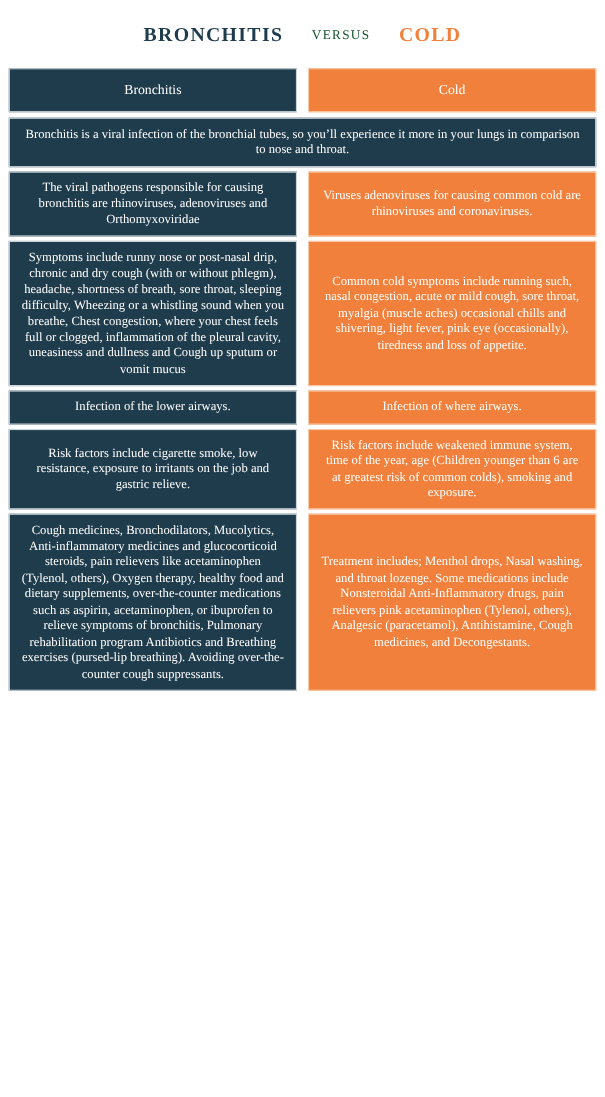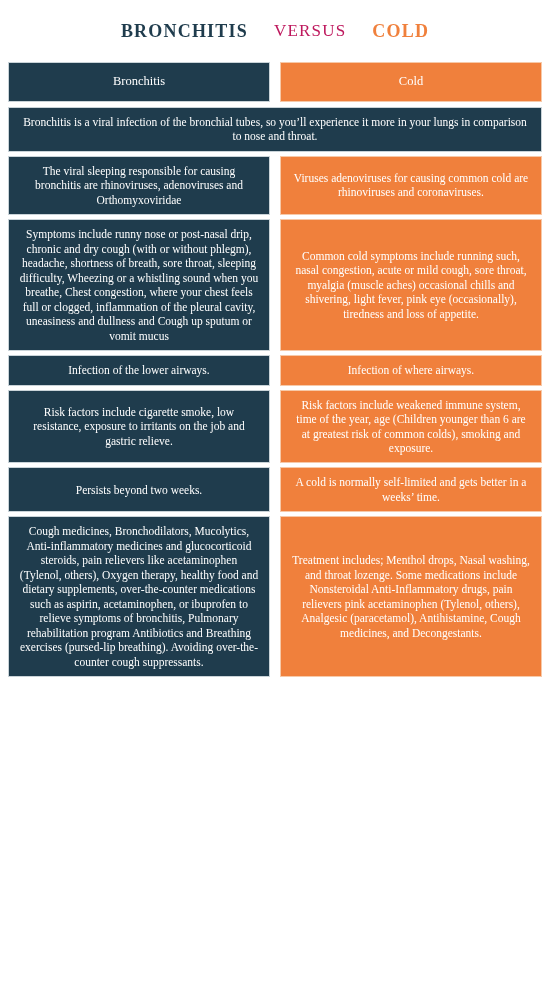--- a/index.html
+++ b/index.html
@@ -31,23 +31,23 @@
     gap: 26px;
     letter-spacing: 1.2px;
   }
   .title-left {
     font-size: 18px;
     font-weight: bold;
     color: #1f3c4d;
     font-family: "Liberation Serif", "DejaVu Serif", serif;
   }
   .title-mid {
-    font-size: 17px;
+    font-size: 12px;
     font-weight: normal;
-    color: #be185d;
+    color: #14532d;
     font-family: "Liberation Serif", "DejaVu Serif", serif;
   }
   .title-right {
     font-size: 18px;
     font-weight: bold;
     color: #f0803c;
     font-family: "Liberation Serif", "DejaVu Serif", serif;
   }
 
   
@@ -160,21 +160,21 @@
     </div>
 
     <div class="row">
       <div class="cell left">
         <span class="cell-text">Bronchitis is a viral infection of the bronchial tubes, so you’ll experience it more in your lungs in comparison to nose and throat.</span>
       </div>
     </div>
 
     <div class="row">
       <div class="cell left">
-        <span class="cell-text">The viral sleeping responsible for causing bronchitis are rhinoviruses, adenoviruses and Orthomyxoviridae</span>
+        <span class="cell-text">The viral pathogens responsible for causing bronchitis are rhinoviruses, adenoviruses and Orthomyxoviridae</span>
       </div>
       <div class="cell right">
         <span class="cell-text">Viruses adenoviruses for causing common cold are rhinoviruses and coronaviruses.</span>
       </div>
     </div>
 
     <div class="row">
       <div class="cell left">
         <span class="cell-text">Symptoms include runny nose or post-nasal drip, chronic and dry cough (with or without phlegm), headache, shortness of breath, sore throat, sleeping difficulty, Wheezing or a whistling sound when you breathe, Chest congestion, where your chest feels full or clogged, inflammation of the pleural cavity, uneasiness and dullness and Cough up sputum or vomit mucus</span>
       </div>
@@ -194,28 +194,20 @@
 
     <div class="row">
       <div class="cell left">
         <span class="cell-text">Risk factors include cigarette smoke, low resistance, exposure to irritants on the job and gastric relieve.</span>
       </div>
       <div class="cell right">
         <span class="cell-text">Risk factors include weakened immune system, time of the year, age (Children younger than 6 are at greatest risk of common colds), smoking and exposure.</span>
       </div>
     </div>
 
-    <div class="row">
-      <div class="cell left">
-        <span class="cell-text">Persists beyond two weeks.</span>
-      </div>
-      <div class="cell right">
-        <span class="cell-text">A cold is normally self-limited and gets better in a weeks’ time.</span>
-      </div>
-    </div>
 
     <div class="row">
       <div class="cell left">
         <span class="cell-text">Cough medicines, Bronchodilators, Mucolytics, Anti-inflammatory medicines and glucocorticoid steroids, pain relievers like acetaminophen (Tylenol, others), Oxygen therapy, healthy food and dietary supplements, over-the-counter medications such as aspirin, acetaminophen, or ibuprofen to relieve symptoms of bronchitis, Pulmonary rehabilitation program Antibiotics and Breathing exercises (pursed-lip breathing). Avoiding over-the-counter cough suppressants.</span>
       </div>
       <div class="cell right">
         <span class="cell-text">Treatment includes; Menthol drops, Nasal washing, and throat lozenge. Some medications include Nonsteroidal Anti-Inflammatory drugs, pain relievers pink acetaminophen (Tylenol, others), Analgesic (paracetamol), Antihistamine, Cough medicines, and Decongestants.</span>
       </div>
     </div>
 

